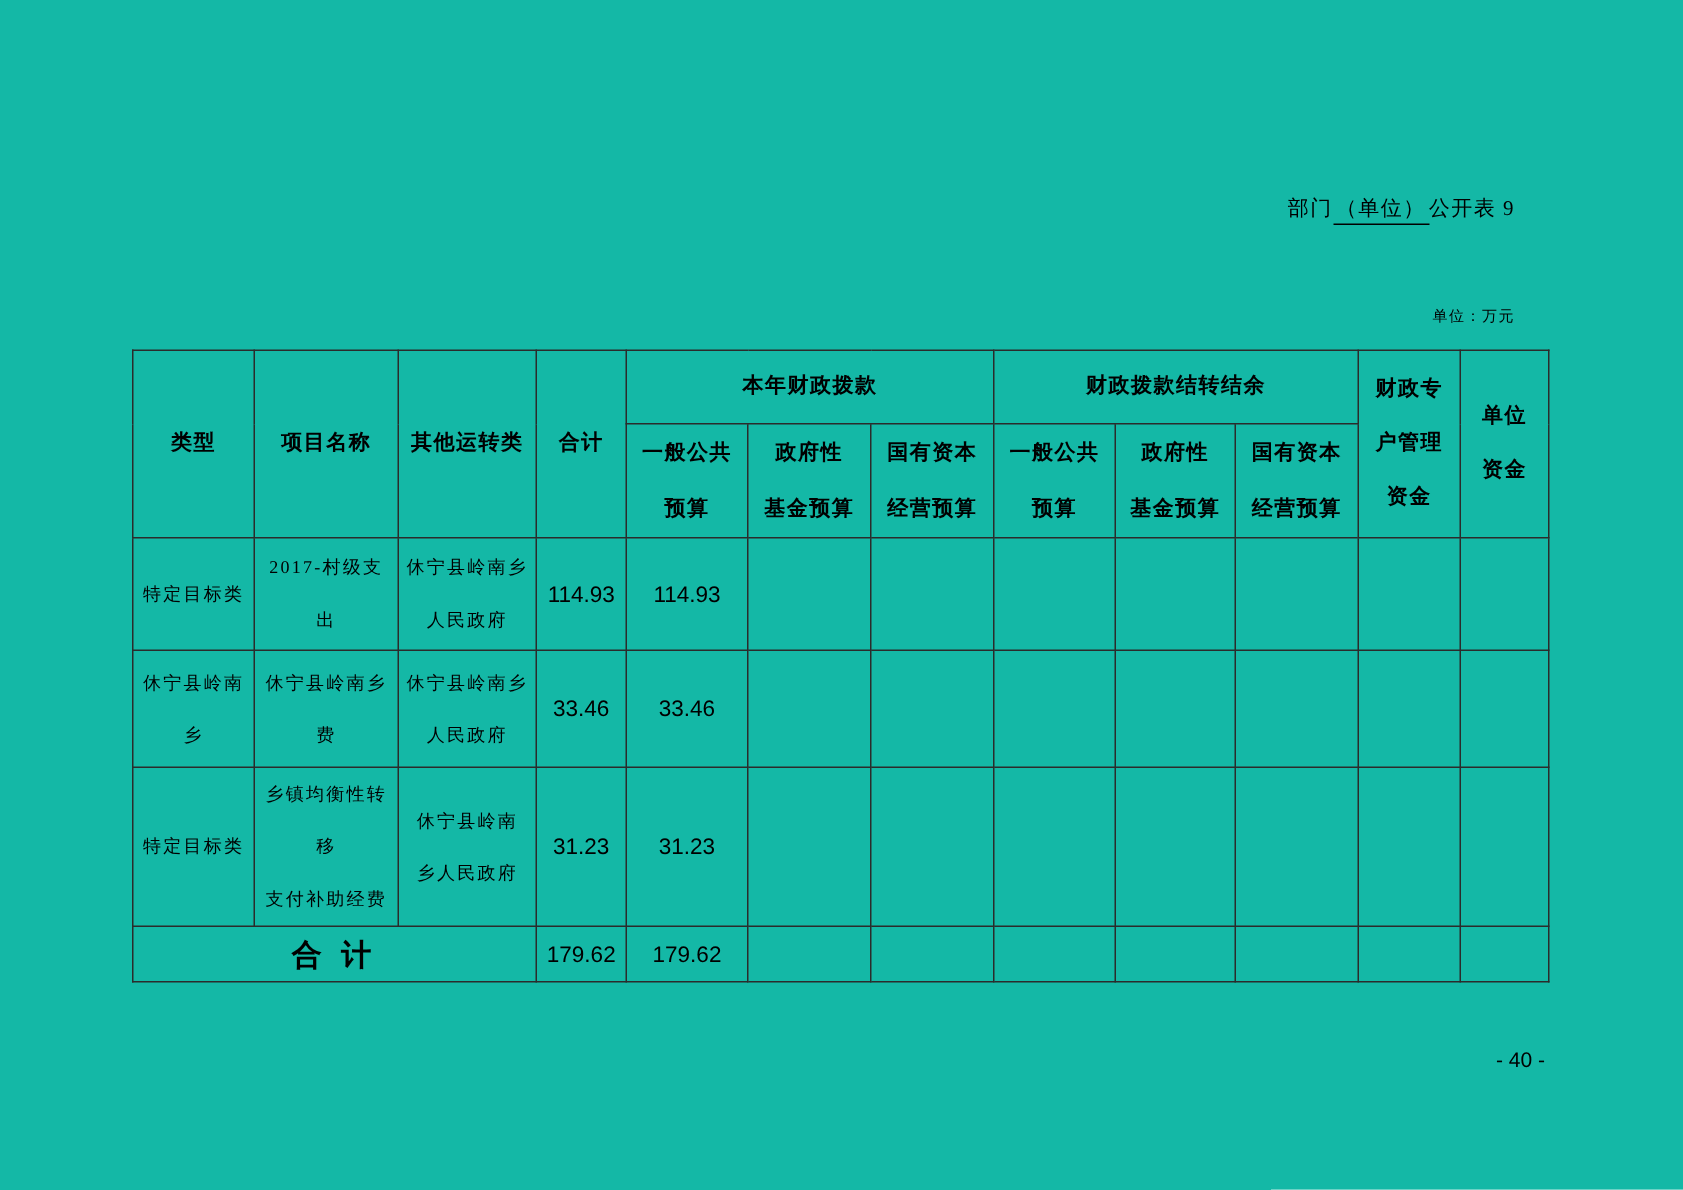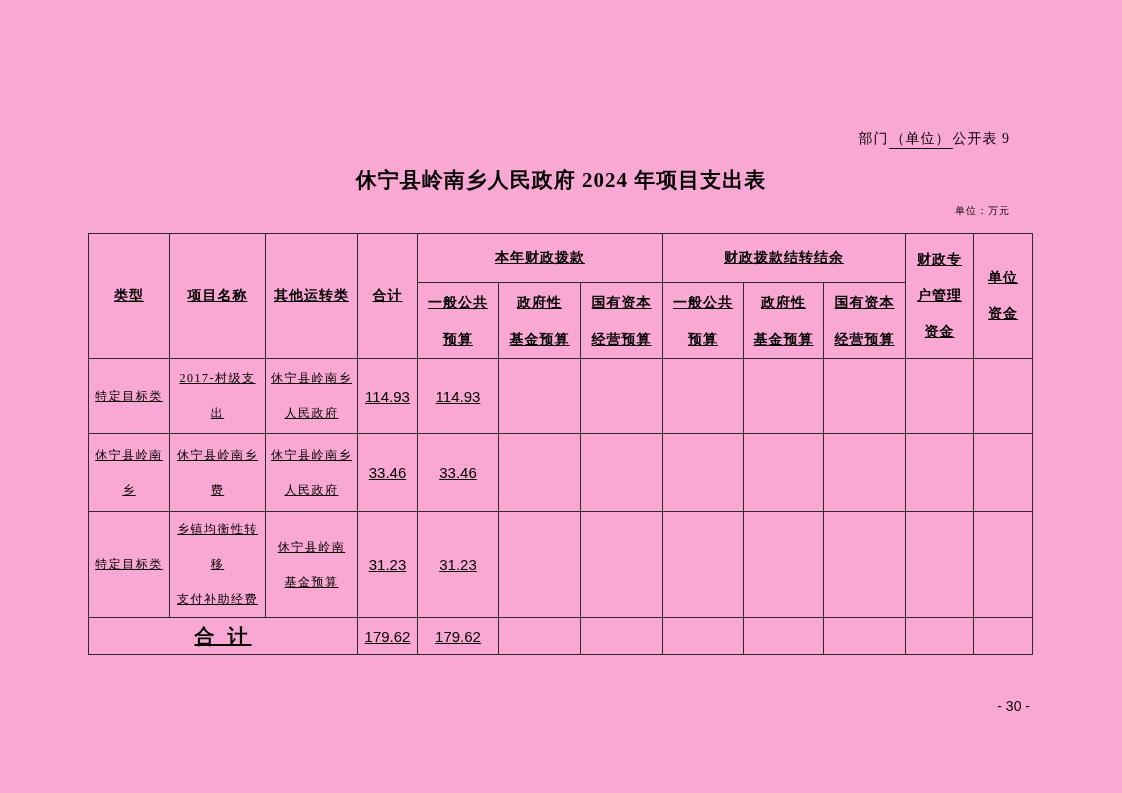--- a/index.html
+++ b/index.html
@@ -4,21 +4,21 @@
 <style>
   * { margin: 0; padding: 0; box-sizing: border-box; }
   html, body { background: #fff; }
   body {
     width: 1122px; height: 793px;
     position: relative;
     overflow: hidden;
     font-family: "Liberation Serif", serif;
     color: #000;
   }
-  .page { position: absolute; inset: 0; background: #f9a8d4; }
+  .page { position: absolute; inset: 0; background: #14b8a6; }
 
   .corner-note {
     position: absolute;
     top: 130px; right: 112px;
     font-size: 14px;
     letter-spacing: 1px;
     white-space: nowrap;
   }
   .corner-note .u {
     border-bottom: 1px solid #000;
@@ -48,21 +48,20 @@
     border-collapse: collapse;
     table-layout: fixed;
   }
   table.budget th, table.budget td {
     border: 1px solid #2b2b2b;
     text-align: center;
     vertical-align: middle;
     white-space: pre-line;
     padding: 0 3px;
     overflow: hidden;
-    text-decoration: underline;
   }
   tr.h1 { height: 49px; }
   tr.h2 { height: 76px; }
   tr.r1 { height: 75px; }
   tr.r2 { height: 78px; }
   tr.r3 { height: 78px; }
   tr.rt { height: 37px; }
 
   table.budget th {
     font-weight: bold;
@@ -99,21 +98,20 @@
 </style>
 </head>
 <body>
 
 <div class="page">
 
   <div class="corner-note">
     <span>部门</span><span class="u">（单位）</span><span>公开表 9</span>
   </div>
 
-  <div class="doc-title">休宁县岭南乡人民政府 2024 年项目支出表</div>
 
   <div class="unit-note">单位：万元</div>
 
   <table class="budget">
     <colgroup>
       <col style="width:81px">
         <col style="width:96px">
         <col style="width:92px">
         <col style="width:60px">
       <col style="width:81px">
@@ -184,21 +182,21 @@
         <td class="num"></td>
         <td class="num"></td>
         <td class="num"></td>
         <td class="num"></td>
       </tr>
       <tr class="r3">
         <td class="cjk">特定目标类</td>
         <td class="cjk">乡镇均衡性转移
 支付补助经费</td>
         <td class="cjk">休宁县岭南
-基金预算</td>
+乡人民政府</td>
         <td class="num">31.23</td>
         <td class="num">31.23</td>
         <td class="num"></td>
         <td class="num"></td>
         <td class="num"></td>
         <td class="num"></td>
         <td class="num"></td>
         <td class="num"></td>
         <td class="num"></td>
       </tr>
@@ -210,15 +208,15 @@
         <td class="num"></td>
         <td class="num"></td>
         <td class="num"></td>
         <td class="num"></td>
         <td class="num"></td>
         <td class="num"></td>
       </tr>
     </tbody>
   </table>
 
-  <div class="page-number">- 30 -</div>
+  <div class="page-number">- 40 -</div>
 
 </div>
 
 </body></html>

